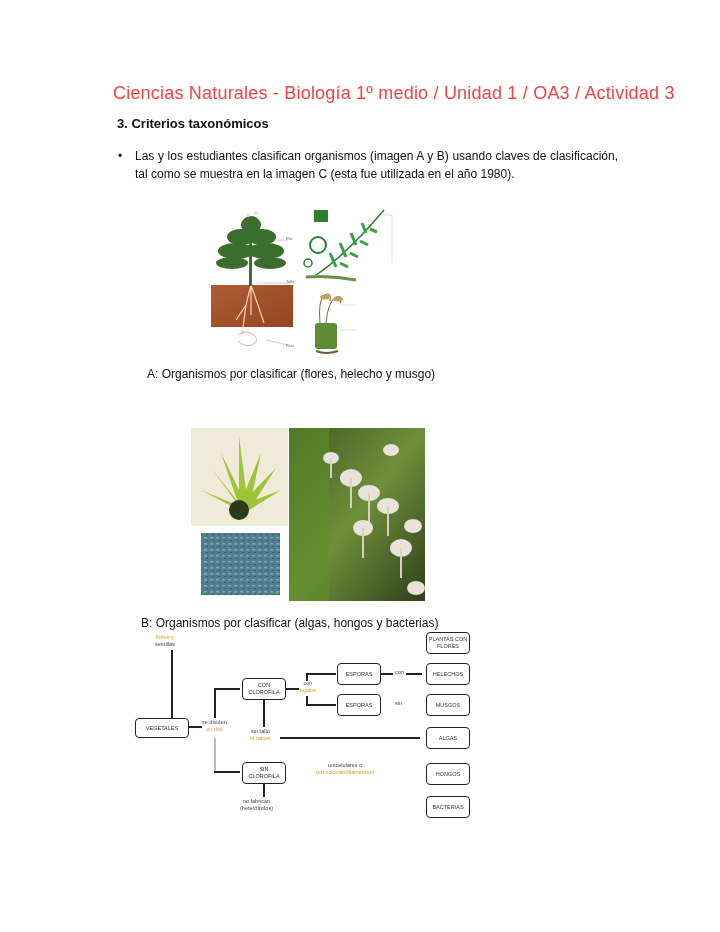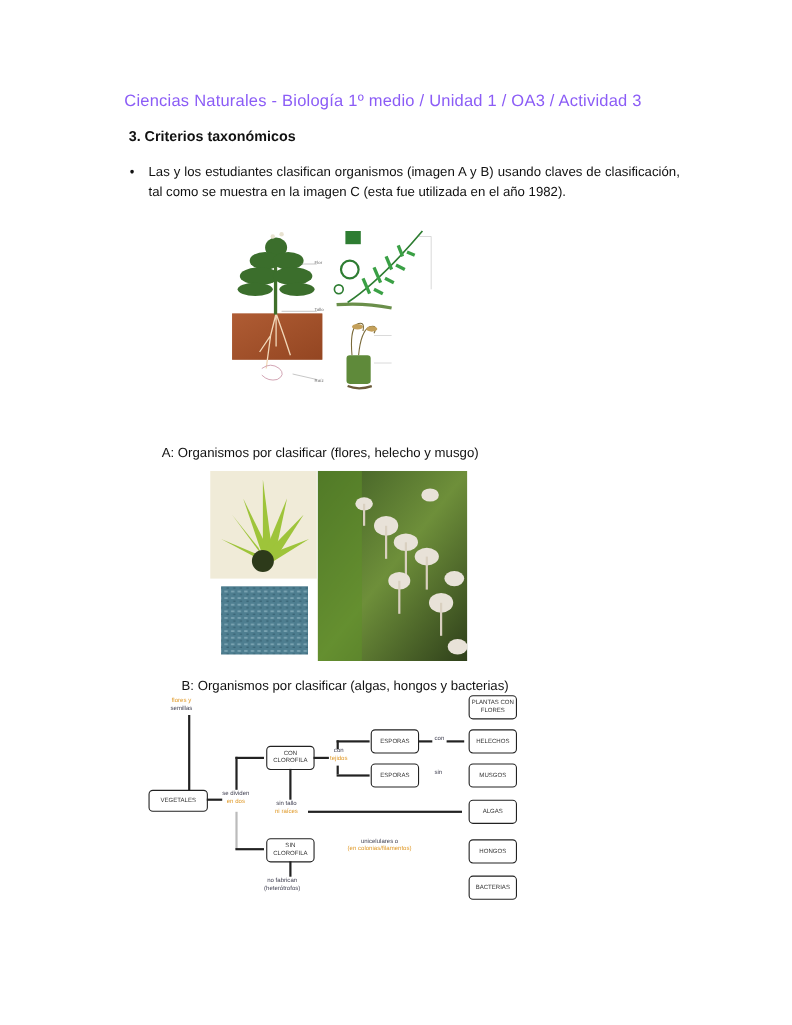--- a/index.html
+++ b/index.html
@@ -1,18 +1,18 @@
 <!DOCTYPE html>
 <html><head>
 <meta charset="utf-8">
 <style>
   html, body { margin: 0; padding: 0; background: #ffffff; }
   body { width: 720px; height: 932px; position: relative; overflow: hidden;
          font-family: "Liberation Sans", sans-serif; color: #111; }
-  .header { position: absolute; left: 113px; top: 83px; font-size: 15px; color: #8b5cf6; letter-spacing: 0.2px; white-space: nowrap; }
+  .header { position: absolute; left: 113px; top: 83px; font-size: 18px; color: #ef4444; letter-spacing: 0.2px; white-space: nowrap; }
   .section-title { position: absolute; left: 117px; top: 116px; font-size: 13px; font-weight: bold; color: #111; white-space: nowrap; }
   .bullet-para { position: absolute; left: 118px; top: 148px; width: 500px; font-size: 12px; line-height: 17.5px; text-align: justify; }
   .bullet-dot { position: absolute; left: 0; top: 0; }
   .bullet-text { margin-left: 17px; display: block; text-align: justify; }
   .caption { position: absolute; font-size: 12px; white-space: nowrap; }
   .figure { position: absolute; overflow: hidden; }
 
   
   .figA { left: 206px; top: 205px; width: 190px; height: 165px; }
   
@@ -28,21 +28,21 @@
 </style>
 </head>
 <body>
 
 <div class="header">Ciencias Naturales - Biología 1º medio / Unidad 1 / OA3 / Actividad 3</div>
 
 <div class="section-title">3.  Criterios taxonómicos</div>
 
 <div class="bullet-para">
   <span class="bullet-dot">•</span>
-  <span class="bullet-text">Las y los estudiantes clasifican organismos (imagen A y B) usando claves de clasificación, tal como se muestra en la imagen C (esta fue utilizada en el año 1982).</span>
+  <span class="bullet-text">Las y los estudiantes clasifican organismos (imagen A y B) usando claves de clasificación, tal como se muestra en la imagen C (esta fue utilizada en el año 1980).</span>
 </div>
 
 <div class="figure figA">
   <svg width="190" height="165" viewBox="0 0 190 165">
 
     <rect x="5" y="80" width="82" height="42" fill="#a2502a"></rect>
     <rect x="5" y="80" width="82" height="42" fill="url(#soilg)"></rect>
     <defs>
       <linearGradient id="soilg" x1="0" y1="0" x2="1" y2="1">
         <stop offset="0" stop-color="#b8643a" stop-opacity="0.6"></stop>
@@ -96,21 +96,21 @@
     <path d="M120 118 Q122 96 130 92 Q138 90 134 98" stroke="#7a6a3a" stroke-width="1" fill="none"></path>
     <ellipse cx="119" cy="92" rx="5" ry="2.5" fill="#c4a05a"></ellipse>
     <ellipse cx="132" cy="94" rx="5" ry="2.5" fill="#c4a05a"></ellipse>
     <rect x="109" y="118" width="22" height="26" rx="3" fill="#5f8a3a"></rect>
     <path d="M110 146 Q120 150 132 146" stroke="#6b5a3a" stroke-width="2" fill="none"></path>
     <line x1="134" y1="100" x2="150" y2="100" stroke="#bbb" stroke-width="0.5"></line>
     <line x1="134" y1="125" x2="150" y2="125" stroke="#bbb" stroke-width="0.5"></line>
   </svg>
 </div>
 
-<div class="caption" style="left:147px; top:404px;">A: Organismos por clasificar (flores, helecho y musgo)</div>
+<div class="caption" style="left:147px; top:367px;">A: Organismos por clasificar (flores, helecho y musgo)</div>
 
 <div class="figure figB">
   <svg width="234" height="173" viewBox="0 0 234 173">
     <defs>
       <linearGradient id="mossbg" x1="0" y1="0" x2="1" y2="1">
         <stop offset="0" stop-color="#3d5a24"></stop>
         <stop offset="0.5" stop-color="#6e8f3a"></stop>
         <stop offset="1" stop-color="#2e3f1a"></stop>
       </linearGradient>
       <pattern id="bact" width="6" height="6" patternUnits="userSpaceOnUse">
@@ -149,21 +149,21 @@
         <rect x="171" y="100" width="2" height="30" fill="#d9d0c0"></rect>
       <ellipse cx="210" cy="120" rx="11" ry="9"></ellipse>
         <rect x="209" y="120" width="2" height="30" fill="#d9d0c0"></rect>
       <ellipse cx="222" cy="98" rx="9" ry="7"></ellipse>
       <ellipse cx="200" cy="22" rx="8" ry="6"></ellipse>
       <ellipse cx="225" cy="160" rx="9" ry="7"></ellipse>
     </g>
   </svg>
 </div>
 
-<div class="caption" style="left:141px; top:616px;margin-left:24px;">B: Organismos por clasificar (algas, hongos y bacterias)</div>
+<div class="caption" style="left:141px; top:616px;">B: Organismos por clasificar (algas, hongos y bacterias)</div>
 
 <div class="diagram">
 
   <div class="dlabel" style="left:25px; top:6px;">
     <div class="o">flores y</div>
     <div>semillas</div>
   </div>
   <div class="line" style="left:41px; top:22px; width:1.5px; height:70px;"></div>
 
   <div class="dbox" style="left:5px; top:90px; width:52px; height:18px;">VEGETALES</div>

